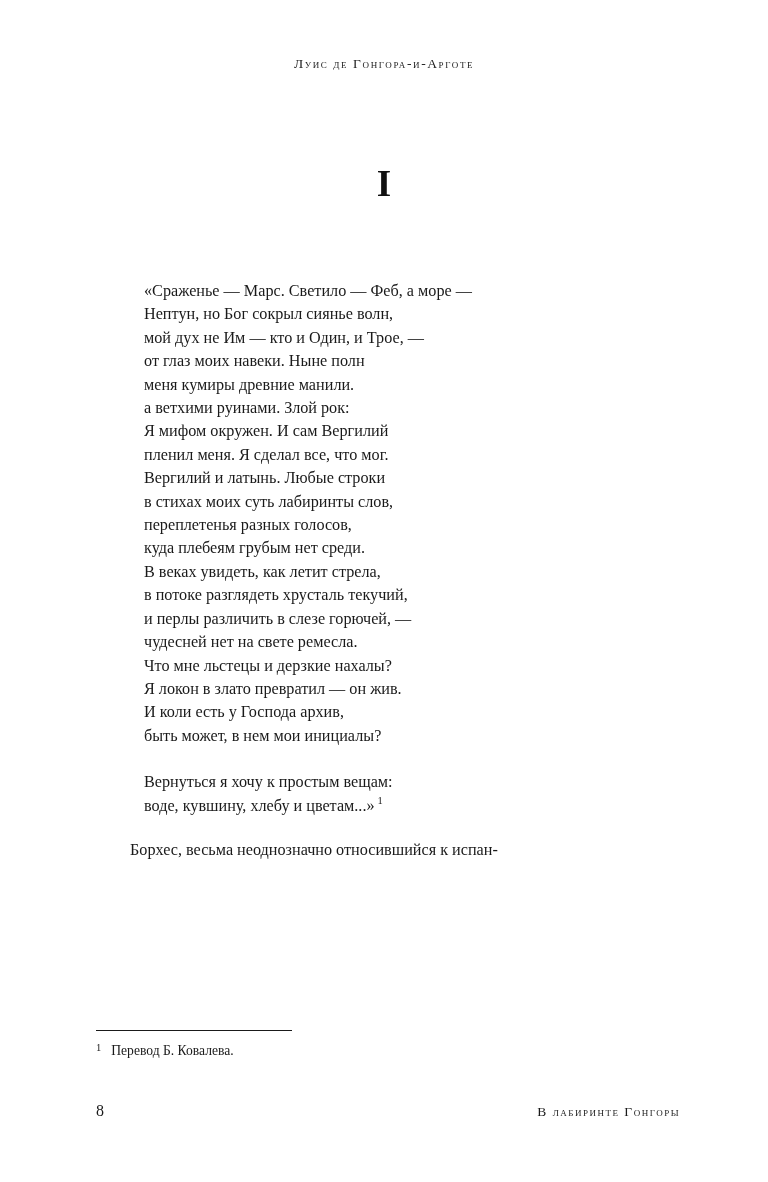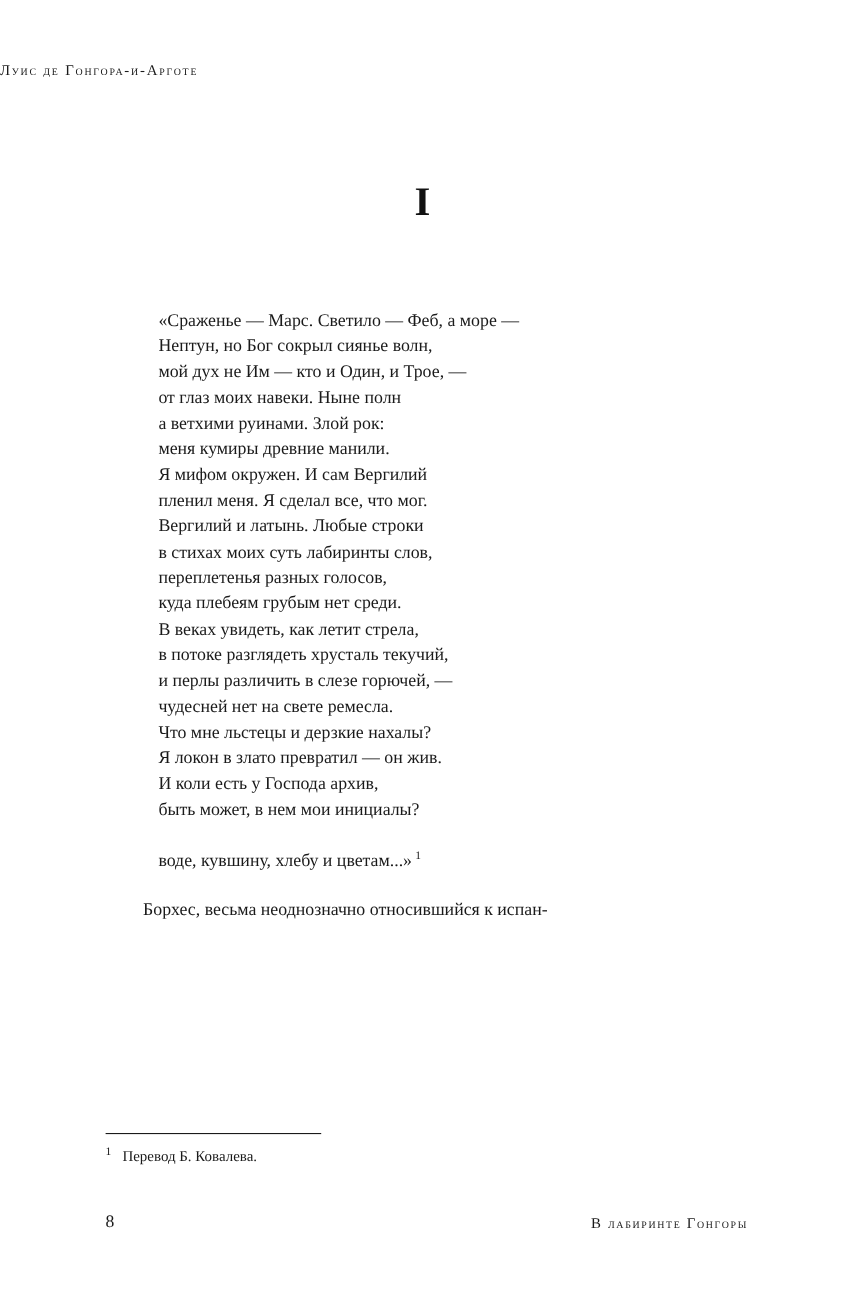--- a/index.html
+++ b/index.html
@@ -21,20 +21,21 @@
     inset: 0;
     padding: 0;
   }
 
   
   .running-head {
     position: absolute;
     top: 56px;
     left: 0;
     right: 0;
+    text-align: center;
     font-size: 13.5px;
     letter-spacing: 1.6px;
     font-variant: small-caps;
     color: #1a1a1a;
     font-family: "Liberation Serif", serif;
   }
 
   
   .chapter-number {
     position: absolute;
@@ -148,40 +149,41 @@
   <div class="chapter-number">I</div>
 
   <div class="content">
 
 
     <ul class="verse">
       <li>«Сраженье — Марс. Светило — Феб, а море —</li>
       <li>Нептун, но Бог сокрыл сиянье волн,</li>
       <li>мой дух не Им — кто и Один, и Трое, —</li>
       <li>от глаз моих навеки. Ныне полн</li>
+      <li>меня кумиры древние манили.</li>
       <li>а ветхими руинами. Злой рок:</li>
-      <li>меня кумиры древние манили.</li>
       <li>Я мифом окружен. И сам Вергилий</li>
       <li>пленил меня. Я сделал все, что мог.</li>
       <li>Вергилий и латынь. Любые строки</li>
       <li>в стихах моих суть лабиринты слов,</li>
       <li>переплетенья разных голосов,</li>
       <li>куда плебеям грубым нет среди.</li>
       <li>В веках увидеть, как летит стрела,</li>
       <li>в потоке разглядеть хрусталь текучий,</li>
       <li>и перлы различить в слезе горючей, —</li>
       <li>чудесней нет на свете ремесла.</li>
       <li>Что мне льстецы и дерзкие нахалы?</li>
       <li>Я локон в злато превратил — он жив.</li>
       <li>И коли есть у Господа архив,</li>
       <li>быть может, в нем мои инициалы?</li>
       <li class="gap"></li>
     </ul>
 
     <ul class="verse verse-block-2">
+      <li>Вернуться я хочу к простым вещам:</li>
       <li><span>воде, кувшину, хлебу и цветам...»</span><sup class="fn">1</sup></li>
     </ul>
 
     <p class="body-par after-verse">Борхес, весьма неоднозначно относившийся к испан-</p>
 
   </div>
 
   <div class="footnote-area">
     <div class="footnote-rule"></div>
     <div class="footnote">

